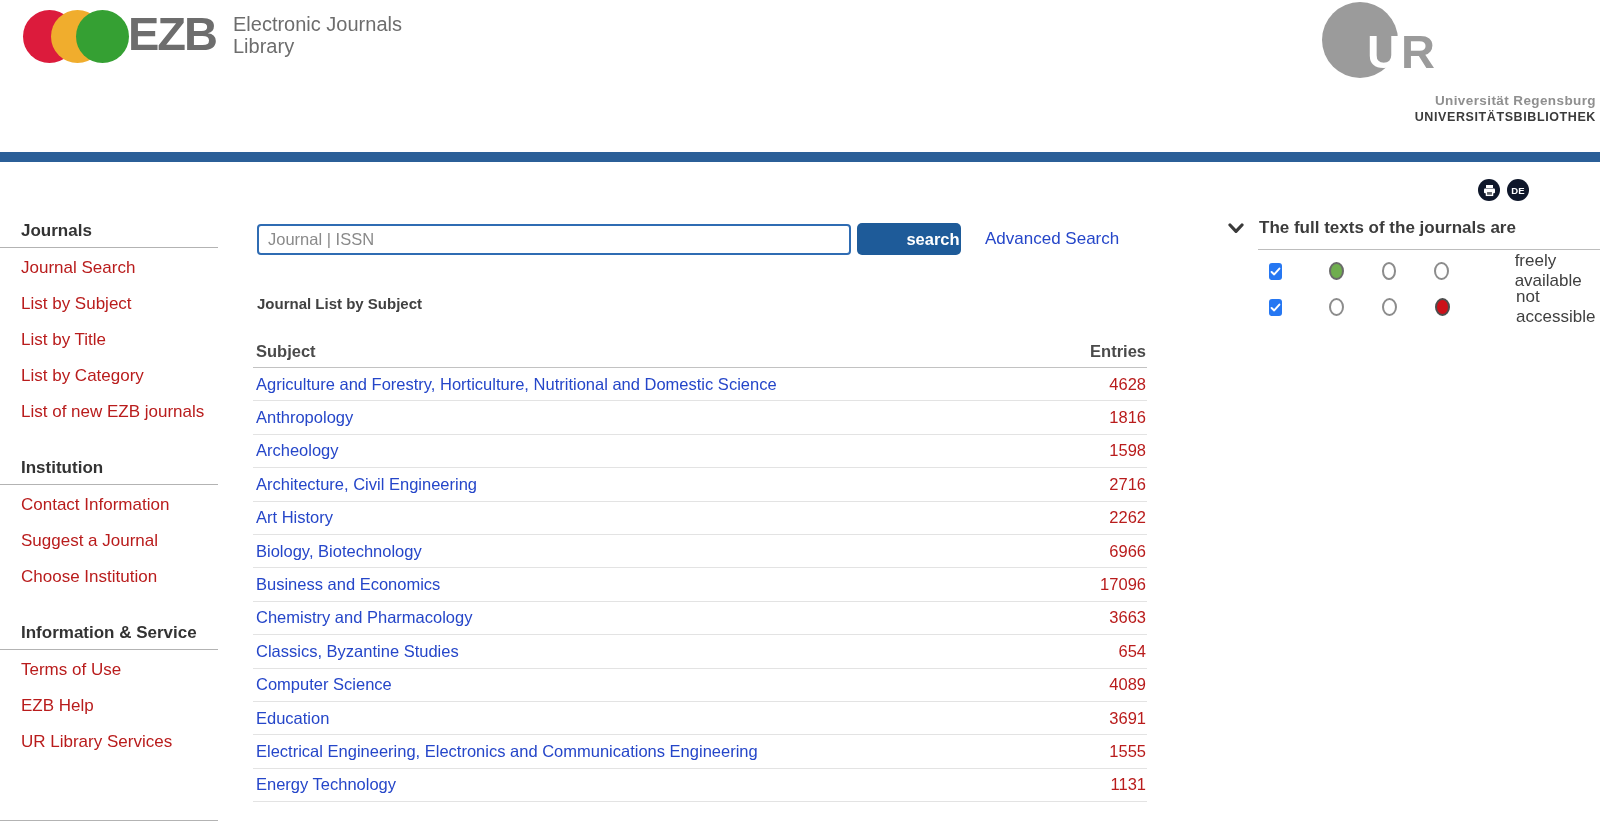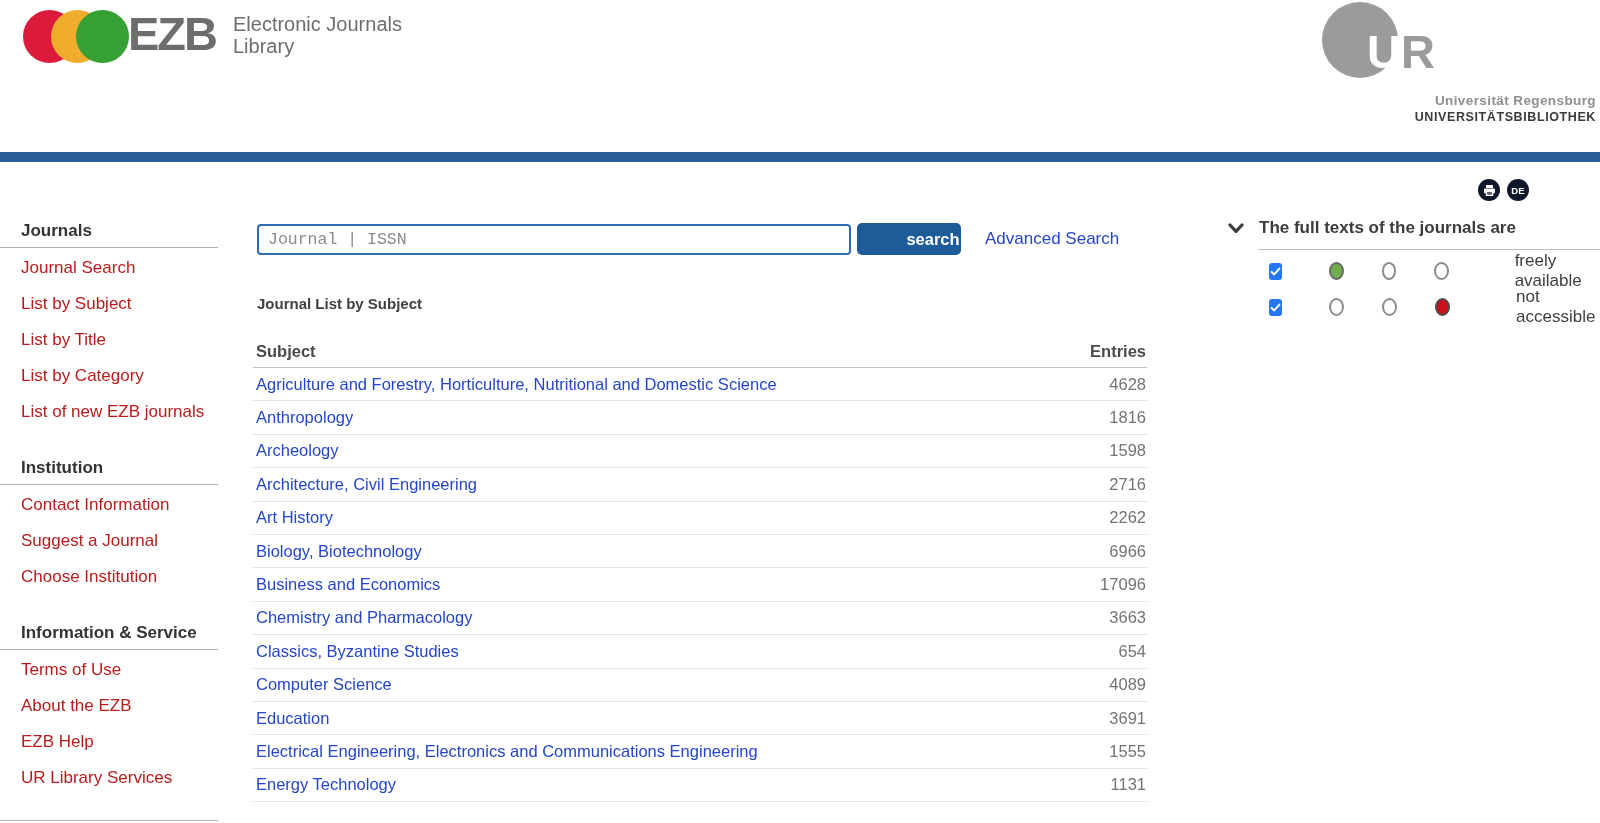--- a/index.html
+++ b/index.html
@@ -42,38 +42,38 @@
   .sidebar li { height:36px; line-height:36px; padding-left:21px; font-size:17px; color:#b91c1c;
               cursor:pointer; white-space:nowrap; }
   .sidebar .gap { margin-top:29px; }
   .sidebar-bottom-line { position:absolute; left:0; top:820px; width:218px;
               border-top:1px solid #b3b3b3; }
 
   
   .search-row { position:absolute; left:257px; top:223px; display:flex; align-items:center; }
   .search-input { width:594px; height:31px; border:2px solid #2f6cb3; border-radius:4px;
               padding:0 9px; font-size:16.5px; color:#333; outline:none;
-              font-family:Liberation Mono, monospace; }
+              font-family:Liberation Sans, sans-serif; }
   .search-input::placeholder { color:#8a8a8a; }
   .search-btn { margin-left:6px; width:104px; height:32px; background:#1e5b99; color:#fff;
               border:none; border-radius:5px; font-size:16.5px; font-weight:bold; cursor:pointer;
               font-family:"Liberation Sans", sans-serif;padding-left:48px; }
   .adv-link { margin-left:24px; font-size:17px; color:#2546c9; text-decoration:none; cursor:pointer; }
 
   
   .page-title { position:absolute; left:257px; top:295px; font-size:15px; font-weight:bold;
               color:#414141; }
   .subject-table { position:absolute; left:253px; top:336px; width:894px; }
   .thead { display:flex; justify-content:space-between; align-items:center; height:32px;
               border-bottom:1px solid #c2c2c2; font-size:16.5px; font-weight:bold; color:#4a4a4a;
               padding:0 1px 0 3px; }
   .trow { display:flex; justify-content:space-between; align-items:center; height:33.4px;
               border-bottom:1px solid #e3e3e3; padding:0 1px 0 3px; }
   .trow a { font-size:16.5px; color:#2546c9; text-decoration:none; cursor:pointer; }
-  .trow .count { font-size:16.5px; color:#737373; }
+  .trow .count { font-size:16.5px; color:#b91c1c; }
 
   
   .legend { position:absolute; left:1228px; top:218px; width:372px; }
   .legend-head { display:flex; align-items:center; }
   .legend-head svg { flex:0 0 auto; }
   .legend-title { margin-left:15px; font-size:17px; font-weight:bold; color:#3c3c3c; }
   .legend-line { border-top:1px solid #bdbdbd; margin:11px 0 3px 30px; }
   .legend-row { display:flex; align-items:center; height:36px; padding-left:41px;gap:36px; }
   .checkbox { width:17px; height:17px; border-radius:3px; background:#2677f2; display:flex;
               align-items:center; justify-content:center; margin-right:11px; cursor:pointer; }
@@ -133,21 +133,20 @@
     <div class="hline"></div>
     <ul>
       <li>Contact Information</li>
       <li>Suggest a Journal</li>
       <li>Choose Institution</li>
     </ul>
     <div class="nav-heading gap">Information &amp; Service</div>
     <div class="hline"></div>
     <ul>
       <li>Terms of Use</li>
-      <li>About the EZB</li>
       <li>EZB Help</li>
       <li>UR Library Services</li>
     </ul>
   </nav>
 <div class="sidebar-bottom-line"></div>
 
 <div class="search-row">
   <input class="search-input" type="text" placeholder="Journal | ISSN" style="">
   <button class="search-btn">search</button>
   <a class="adv-link">Advanced Search</a>

